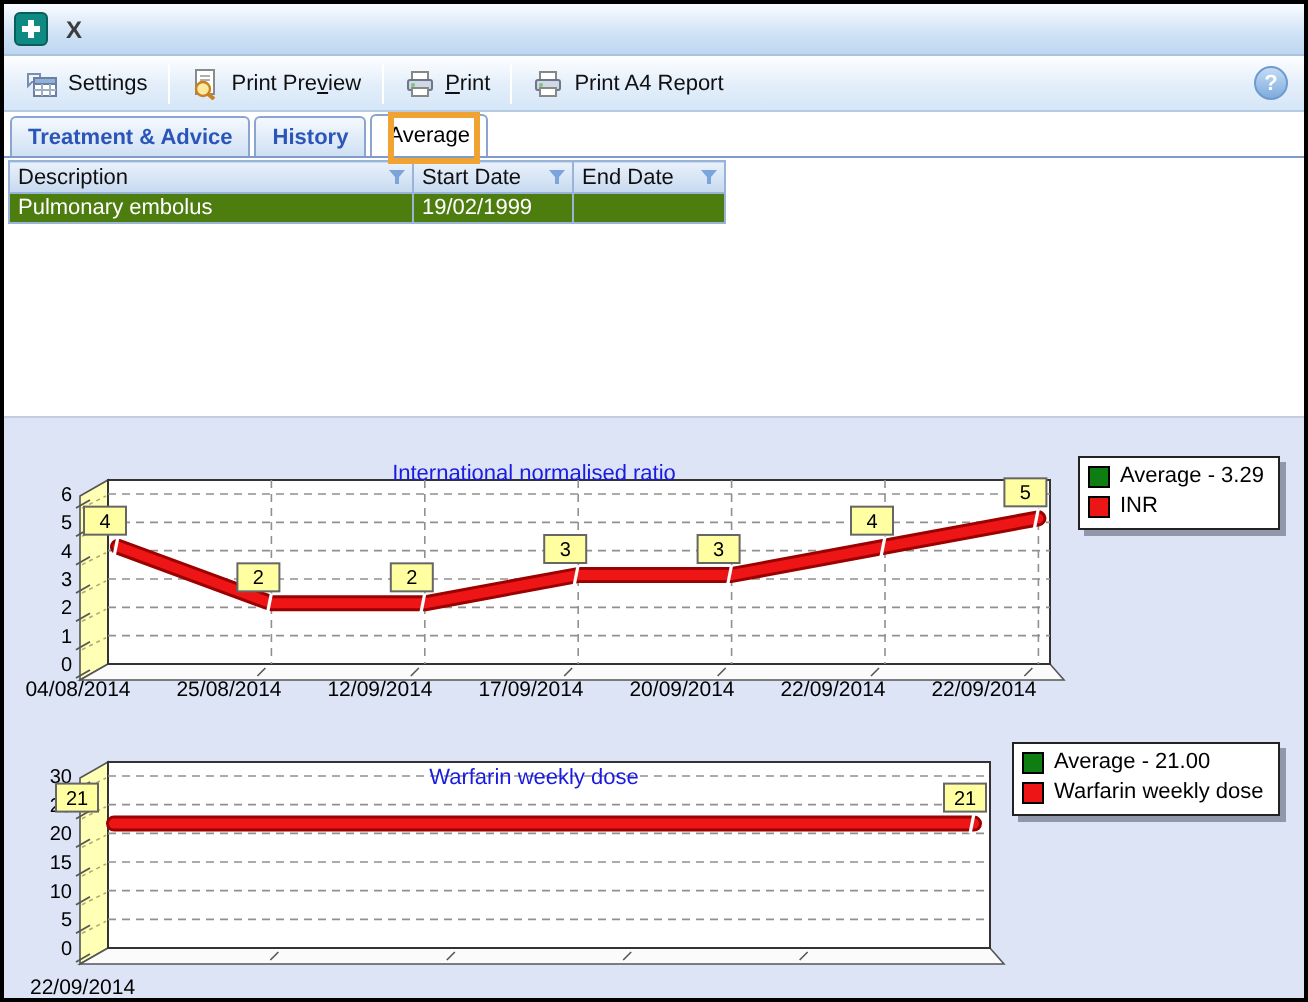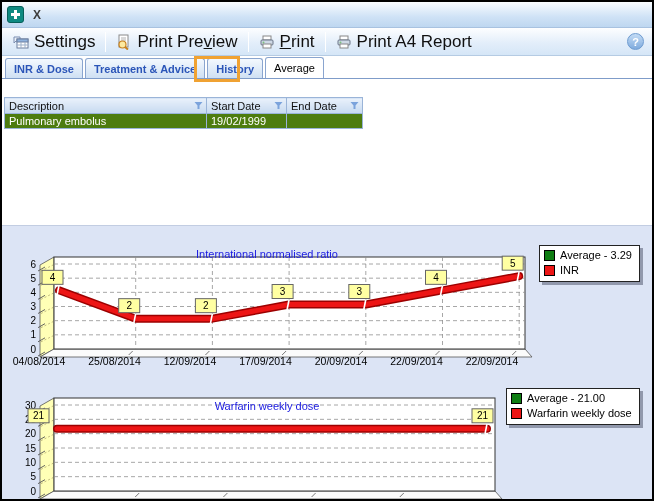--- a/index.html
+++ b/index.html
@@ -9,35 +9,35 @@
   
   .titlebar { height:26px; background:linear-gradient(#f9fcff,#cfe2f6 60%,#bed7f0); border-bottom:1px solid #a8c2e0; display:flex; align-items:center; padding:0 8px 0 5px; gap:6px; }
   .app-icon { width:17px; height:17px; background:#0e8a82; border:1px solid #075f5a; border-radius:3px; position:relative; flex:0 0 auto; }
   .app-icon::before { content:""; position:absolute; left:3px; top:6px; width:9px; height:3px; background:#fff; }
   .app-icon::after  { content:""; position:absolute; left:6px; top:3px; width:3px; height:9px; background:#fff; }
   .title-text { font-size:12px; font-weight:bold; color:#1d1d1d; flex:1 1 auto; white-space:nowrap; overflow:hidden; }
   .close-x { font-size:12px; font-weight:bold; color:#3c3c3c; padding:0 3px; cursor:default; }
 
   
   .toolbar { height:28px; background:linear-gradient(#fdfeff,#e3eefa 55%,#d5e6f7); border-bottom:1px solid #b5cbe3; display:flex; align-items:center; padding:0 8px 0 4px; }
-  .tb-btn { display:flex; align-items:center; gap:5px; font-size:17px; color:#101010; padding:3px 7px; border-radius:3px; white-space:nowrap; }
+  .tb-btn { display:flex; align-items:center; gap:5px; font-size:11px; color:#101010; padding:3px 7px; border-radius:3px; white-space:nowrap; }
   .tb-btn svg { display:block; }
   .tb-sep { width:1px; height:20px; background:#b6cbe2; border-right:1px solid #fff; margin:0 3px; }
   .u { text-decoration:underline; }
   .help-btn { margin-left:auto; width:17px; height:17px; border-radius:50%; background:linear-gradient(#c4dcf5,#7fabde); border:1px solid #6d9bd0; color:#fff; font-size:11px; font-weight:bold; display:flex; align-items:center; justify-content:center; }
 
   
   .tabbar { height:23px; background:#fff; border-bottom:1px solid #7f9cc9; display:flex; align-items:flex-end; padding-left:3px; position:relative; }
   .tab { height:20px; display:flex; align-items:center; padding:0 8px; margin-right:2px; font-size:11px; font-weight:bold; color:#2b55b8; background:linear-gradient(#f4f9fe,#cfe0f3); border:1px solid #8aa5cf; border-bottom:none; border-radius:3px 3px 0 0; white-space:nowrap; }
   .tab.active { background:#fff; color:#000; font-weight:normal; height:21px; }
   .annotation-box { position:absolute; left:192px; top:0px; width:46px; height:26px; border:3px solid #f0a232; z-index:6; pointer-events:none; }
 
   
   .content { height:128px; background:#fff; position:relative; }
-  table.data-table { border-collapse:collapse; font-size:11px; margin:18px 0 0 2px; table-layout:fixed; }
+  table.data-table { border-collapse:collapse; font-size:11px; margin:1px 0 0 2px; table-layout:fixed; }
   .data-table th { width:80px; background:linear-gradient(#e9f1fb,#c6d9f0); border:1px solid #9ab4d8; font-weight:normal; color:#101010; text-align:left; padding:1px 3px 1px 4px; height:16px; }
   .data-table th.c0 { width:202px; }
   .data-table th.c2 { width:76px; }
   .data-table td { background:#4d7c0f; color:#fff; border:1px solid #9ab4d8; padding:1px 4px; height:15px; overflow:hidden; white-space:nowrap; }
   .th-inner { display:flex; align-items:center; justify-content:space-between; }
 
   
   .charts { height:292px; background:#dce4f5; border-top:1px solid #c2cde2; position:relative; }
   #charts-svg { position:absolute; left:0; top:0; }
   #charts-svg text { font-family:"Liberation Sans", sans-serif; fill:#000; }
@@ -108,21 +108,20 @@
             <circle cx="4.5" cy="8.5" r="1" fill="#7ec27e"></circle>
             <rect x="4" y="10" width="8" height="4" fill="#fff" stroke="#888"></rect>
           </svg>
         </span>
       <span>Print A4 Report</span>
     </div>
     <div class="help-btn">?</div>
   </div>
 
   <div class="tabbar">
-    <div class="tab">INR &amp; Dose</div>
     <div class="tab">Treatment &amp; Advice</div>
     <div class="tab">History</div>
     <div class="tab active">Average</div>
     <div class="annotation-box"></div>
   </div>
 
   <div class="content">
     <table class="data-table">
       <thead>
         <tr>

